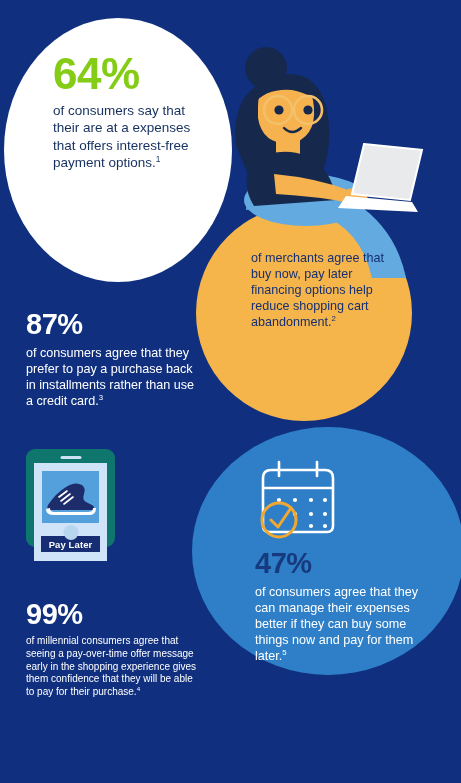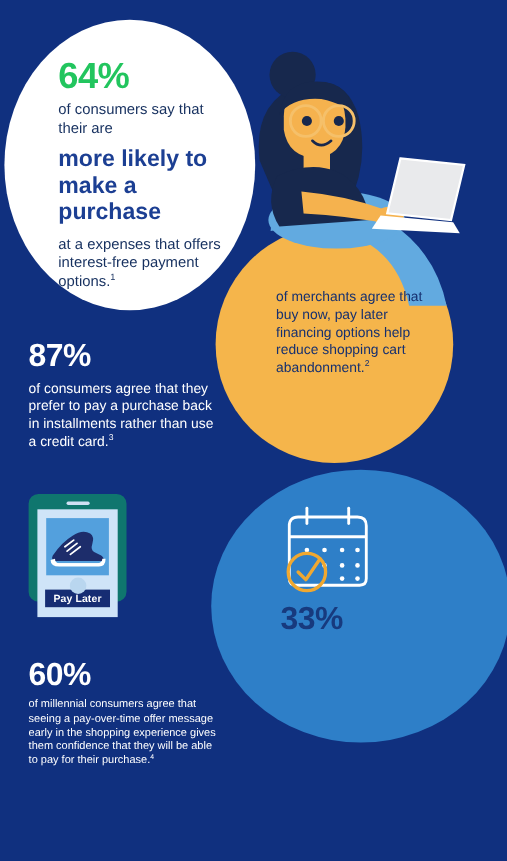--- a/index.html
+++ b/index.html
@@ -77,33 +77,33 @@
     line-height: 0;
   }
 
   
   .stat-64 {
     left: 53px;
     top: 52px;
     width: 152px;
     color: #1c3f93;
   }
-  .stat-64 .pct { font-size: 33px; color: #22c55e; }
+  .stat-64 .pct { font-size: 44px; color: #84cc16; }
   .stat-64 .body-txt { font-size: 13.5px; color: #16305f; }
   .stat-64 .body-txt .em { color: #1c3f93; }
 
   
   .stat-42 {
     left: 251px;
     top: 250px;
     width: 152px;
     color: #16306f;
   }
   .stat-42 .pct { font-size: 29px; color: #16306f; }
-  .stat-42 .body-txt { font-size: 12.6px; color: #16306f; margin-top: 12px; }
+  .stat-42 .body-txt { font-size: 12.6px; color: #16306f; }
 
   
   .stat-56 {
     left: 26px;
     top: 310px;
     width: 168px;
     color: #ffffff;
   }
   .stat-56 .pct { font-size: 29px; color: #ffffff; }
   .stat-56 .body-txt { font-size: 12.6px; color: #ffffff; }
@@ -252,21 +252,20 @@
 
     <path d="M168 116 L 226 122 L 214 172 L 156 166 Z" fill="#e9eaec" stroke="#ffffff" stroke-width="2"></path>
 
     <path d="M150 168 L 216 174 L 222 184 L 142 180 Z" fill="#ffffff"></path>
   </svg>
 
   <div class="stat stat-64">
     <div class="pct">64%</div>
     <div class="body-txt">
       <span>of consumers say that their are</span>
-      <span class="em">more likely to make a purchase</span>
       <span>at a expenses that offers interest-free payment options.</span><sup>1</sup>
     </div>
   </div>
 
   <div class="stat stat-42">
     <div class="body-txt">
       <span>of merchants agree that buy now, pay later financing options help reduce shopping cart abandonment.</span><sup>2</sup>
     </div>
   </div>
 
@@ -311,23 +310,26 @@
         <circle cx="60" cy="56" r="2.1"></circle>
       <circle cx="74" cy="56" r="2.1"></circle>
       <circle cx="60" cy="68" r="2.1"></circle>
         <circle cx="74" cy="68" r="2.1"></circle>
     </g>
     <circle cx="28" cy="62" r="17" fill="none" stroke="#f0a830" stroke-width="3"></circle>
     <path d="M20 62 L 27 69 L 40 50" fill="none" stroke="#f0a830" stroke-width="3" stroke-linecap="round" stroke-linejoin="round"></path>
   </svg>
 
   <div class="stat stat-50">
-    <div class="pct">33%</div>
+    <div class="pct">47%</div>
+    <div class="body-txt">
+      <span>of consumers agree that they can manage their expenses better if they can buy some things now and pay for them later.</span><sup>5</sup>
+    </div>
   </div>
 
   <div class="stat stat-60">
-    <div class="pct">60%</div>
+    <div class="pct">99%</div>
     <div class="body-txt">
       <span>of millennial consumers agree that seeing a pay-over-time offer message early in the shopping experience gives them confidence that they will be able to pay for their purchase.</span><sup>4</sup>
     </div>
   </div>
 
 </div>
 
 </body></html>

